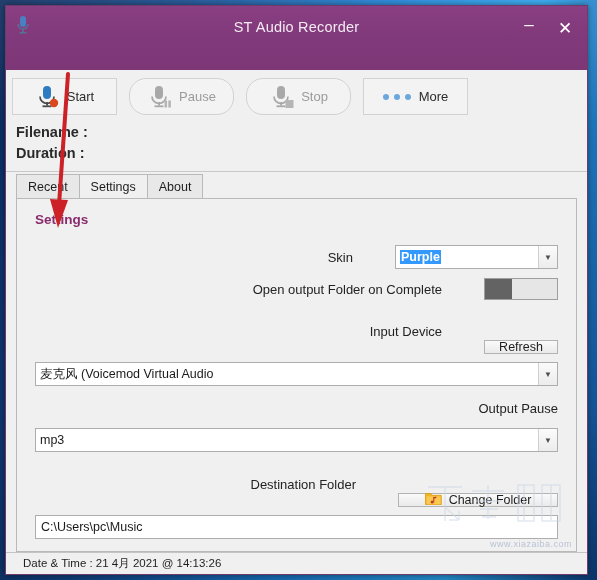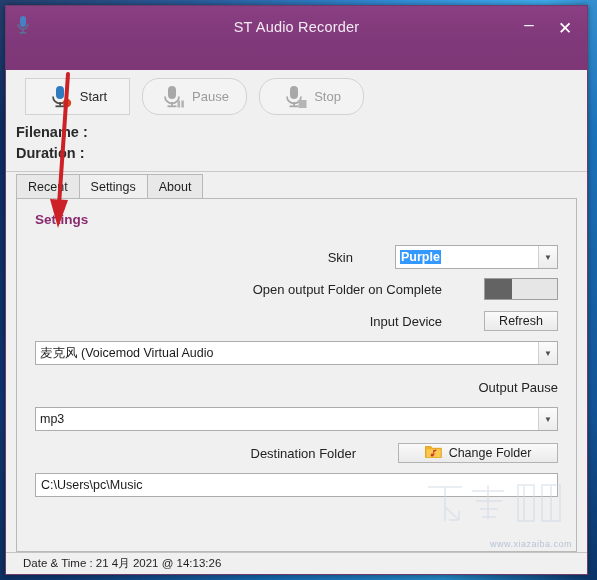--- a/index.html
+++ b/index.html
@@ -70,21 +70,21 @@
   
   .toolbar {
     flex: 0 0 auto;
     background: #f0f0f0;
     padding: 8px 0 0 0;
     position: relative;
   }
   .btn-row {
     display: flex;
     gap: 12px;
-    padding-left: 19px;
+    padding-left: 6px;
   }
   .tool-btn {
     width: 105px; height: 37px;
     border: 1px solid #d2d2d2;
     background: #f3f3f3;
     display: flex; align-items: center; justify-content: center;
     gap: 6px;
     font-size: 13px;
     color: #2b2b2b;
     cursor: default;
@@ -222,28 +222,29 @@
     background: #e6e6e6;
     display: flex; align-items: stretch;
     cursor: default;
   }
   .toggle .knob {
     width: 27px;
     background: #636363;
   }
 
   .sbtn {
-    height: 20px;
+    height: 14px;
     border: 1px solid #b3b3b3;
     background: linear-gradient(180deg,#fafafa 0%, #eaeaea 100%);
     font-size: 12.5px;
     color: #1e1e1e;
     display: flex; align-items: center; justify-content: center;
     gap: 7px;
     cursor: default;
+    margin-top: 31px;
   }
   .sbtn-refresh { width: 74px; }
   .sbtn-folder { width: 160px; }
 
   
   .statusbar {
     flex: 0 0 auto;
     height: 22px;
     border-top: 1px solid #c4c4c4;
     background: #f0f0f0;
@@ -337,20 +338,28 @@
             <rect x="8" y="2" width="8" height="13" rx="4" fill="#a8a8a8"></rect>
             <path d="M5 12.5 a7 7 0 0 0 14 0" fill="none" stroke="#a8a8a8" stroke-width="1.7"></path>
             <rect x="11.2" y="18" width="1.8" height="3.6" fill="#a8a8a8"></rect>
             <rect x="7.5" y="21.4" width="9" height="1.8" fill="#a8a8a8"></rect>
             <rect x="16.5" y="16" width="8" height="8" fill="#b5b5b5"></rect>
           </svg>
         </span>
         <span class="lbl">Stop</span>
       </div>
 
+      <div class="tool-btn">
+        <span class="dots">
+          <span class="dot"></span>
+            <span class="dot"></span>
+            <span class="dot"></span>
+        </span>
+        <span class="lbl">More</span>
+      </div>
     </div>
 
     <div class="meta">
       <div class="meta-line">Filename :</div>
       <div class="meta-line">Duration :</div>
     </div>
     <div class="toolbar-sep"></div>
   </div>
 
   <div class="tabstrip">

